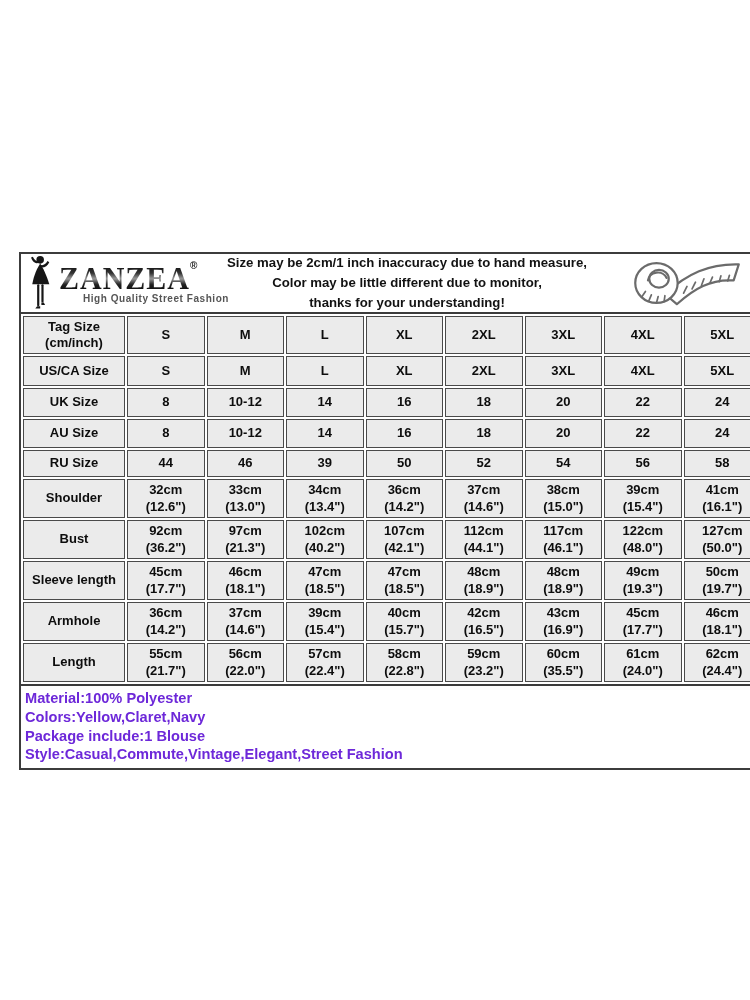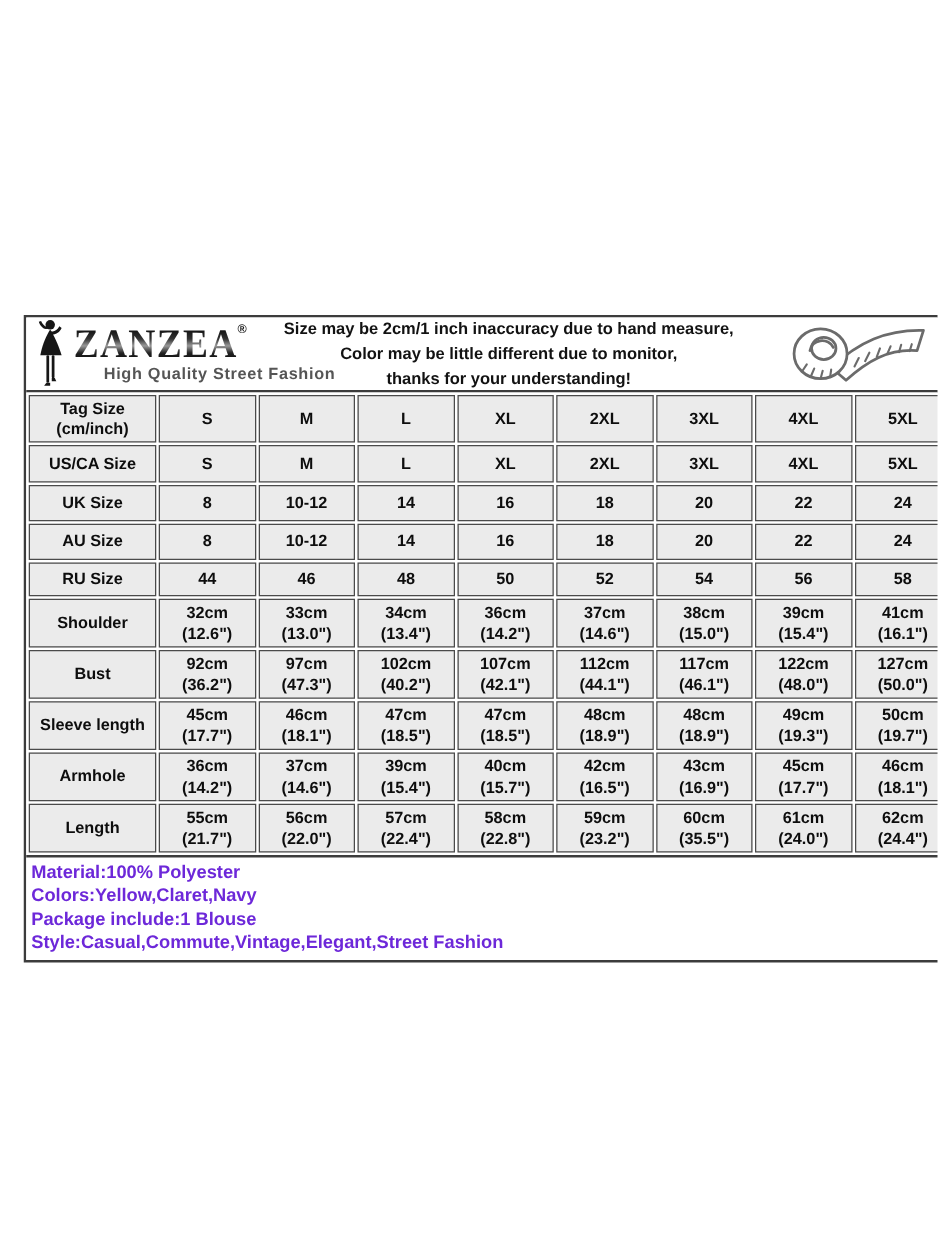--- a/index.html
+++ b/index.html
@@ -26,21 +26,21 @@
     display:inline-block;transform:scaleY(1.08);
   }
   @supports (-webkit-background-clip: text){
     .brand-name{
       background:linear-gradient(180deg,#000 0%,#333 35%,#9a9a9a 52%,#222 70%,#000 100%);
       -webkit-background-clip:text;background-clip:text;
       -webkit-text-fill-color:transparent;
     }
   }
   .brand-reg{font-size:10px;vertical-align:top;position:relative;top:-2px;color:#161616;font-weight:bold;}
-  .brand-tagline{font-size:13px;color:#555;letter-spacing:.55px;margin-top:1px;white-space:nowrap;font-weight:bold;padding-left:24px;}
+  .brand-tagline{font-size:10px;color:#555;letter-spacing:.55px;margin-top:1px;white-space:nowrap;font-weight:bold;padding-left:24px;}
   .notice{flex:1;text-align:center;font-weight:bold;font-size:13.2px;line-height:1.5;color:#121212;}
   .tape{width:152px;display:flex;justify-content:center;align-items:center;}
   
   .tbl-wrap{background:#fff;padding:0;}
   table.size{
     width:100%;table-layout:fixed;border-collapse:separate;border-spacing:2px;
     background:#fff;
   }
   table.size td{
     background:#ebebeb;border:1px solid #4a4a4a;
@@ -175,21 +175,21 @@
             <td>16</td>
             <td>18</td>
             <td>20</td>
             <td>22</td>
             <td>24</td>
           </tr>
           <tr>
             <td>RU Size</td>
             <td>44</td>
             <td>46</td>
-            <td>48</td>
+            <td>39</td>
             <td>50</td>
             <td>52</td>
             <td>54</td>
             <td>56</td>
             <td>58</td>
           </tr>
           <tr>
             <td>Shoulder</td>
             <td>32cm
 (12.6")</td>
@@ -206,21 +206,21 @@
             <td>39cm
 (15.4")</td>
             <td>41cm
 (16.1")</td>
           </tr>
           <tr>
             <td>Bust</td>
             <td>92cm
 (36.2")</td>
             <td>97cm
-(47.3")</td>
+(21.3")</td>
             <td>102cm
 (40.2")</td>
             <td>107cm
 (42.1")</td>
             <td>112cm
 (44.1")</td>
             <td>117cm
 (46.1")</td>
             <td>122cm
 (48.0")</td>

